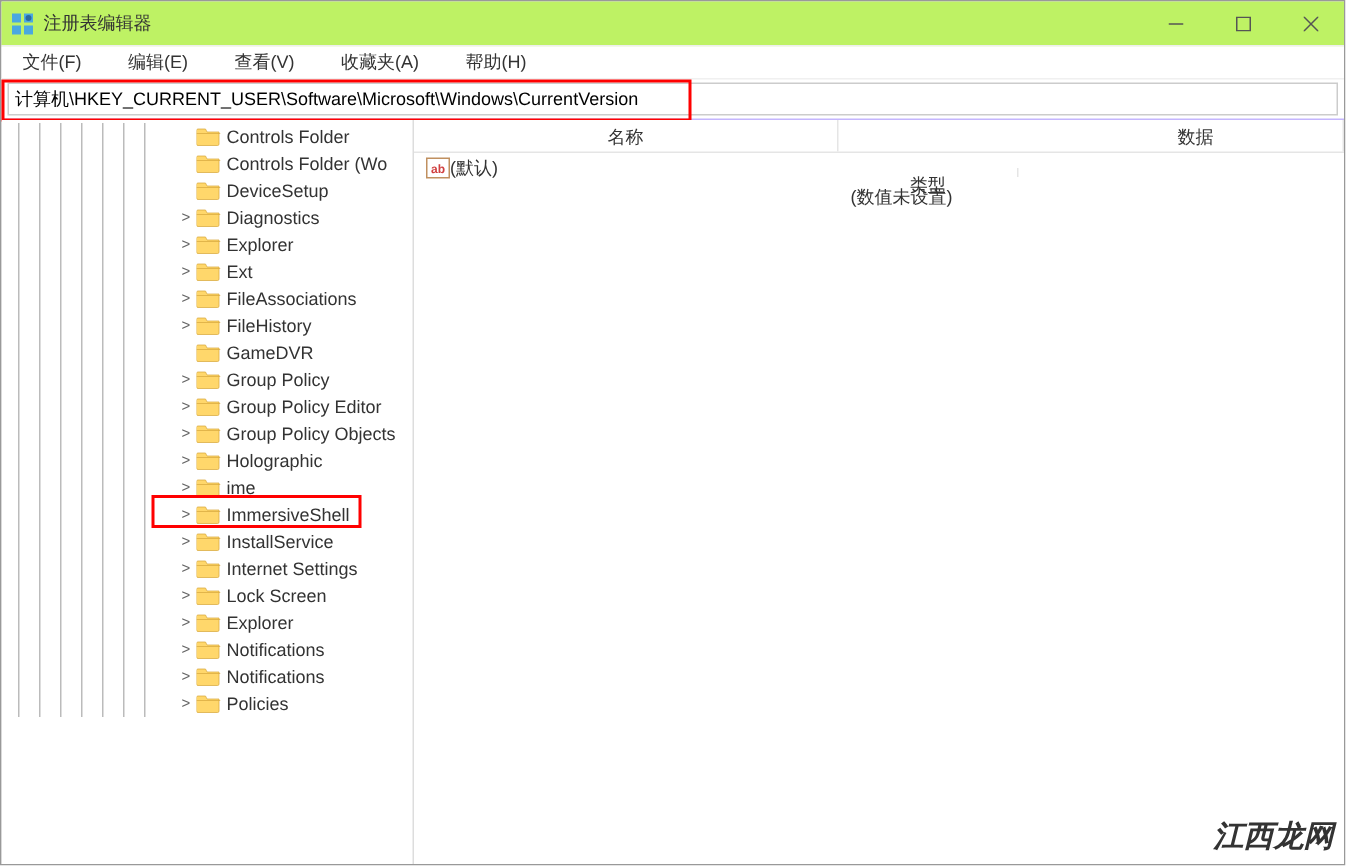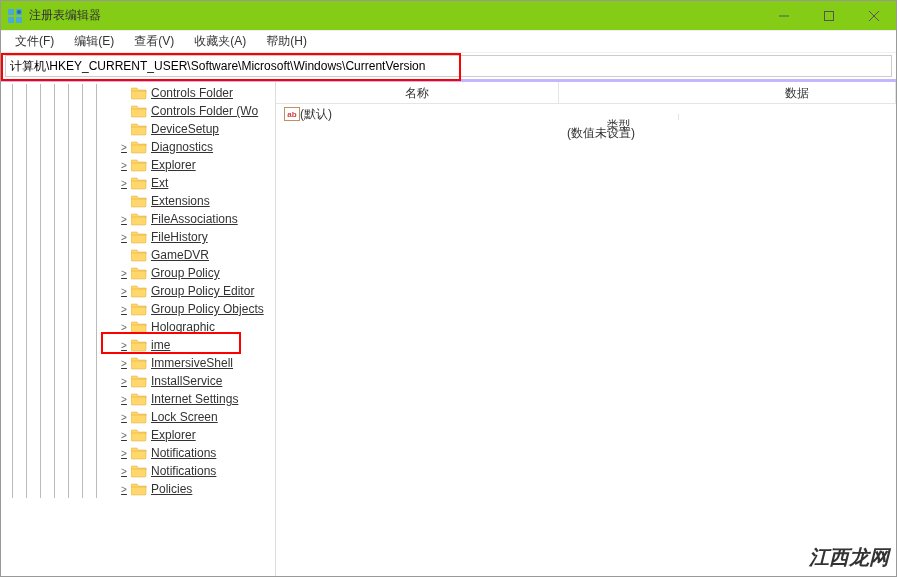--- a/index.html
+++ b/index.html
@@ -9,21 +9,21 @@
     color: #333;
     background: #fff;
     width: 897px;
     height: 577px;
     overflow: hidden;
     position: relative;
   }
   .window { width: 100%; height: 100%; display: flex; flex-direction: column; border: 1px solid #999; }
   .titlebar {
     height: 30px;
-    background: #84cc16;
+    background: #bef264;
     display: flex;
     align-items: center;
     padding-left: 6px;
     border-bottom: 1px solid #eee;
   }
   .titlebar .app-icon {
     width: 16px; height: 16px;
     margin-right: 6px;
     display: flex; align-items: center; justify-content: center;
   }
@@ -33,31 +33,31 @@
     width: 45px; height: 100%;
     display: flex; align-items: center; justify-content: center;
     color: #666;
   }
   .menubar {
     height: 22px;
     background: #fff;
     display: flex;
     align-items: center;
     padding-left: 6px;
-    gap: 4px;
+    gap: 15px;
     border-bottom: 1px solid #f0f0f0;
   }
   .menubar .menu-item {
     padding: 2px 8px;
     font-size: 12px;
     color: #333;
   }
   .addressbar-wrap {
     padding: 2px 4px;
-    border-bottom: 3px solid #c4b5fd;
+    border-bottom: 1px solid #c4b5fd;
     position: relative;
   }
   .addressbar {
     width: 100%;
     border: 1px solid #ccc;
     padding: 2px 4px;
     font-size: 12px;
     font-family: inherit;
     line-height: 16px;
     height: 22px;
@@ -90,21 +90,20 @@
   .tree-scroll::-webkit-scrollbar-track { background: #f1f1f1; }
   .tree-scroll::-webkit-scrollbar-thumb { background: #c1c1c1; }
   .tree { padding-top: 2px; }
   .tree-row {
     height: 18px;
     display: flex;
     align-items: center;
     padding-left: 4px;
     white-space: nowrap;
     position: relative;
-    text-decoration: underline;
   }
   .indent-lines {
     display: flex;
     height: 100%;
   }
   .indent {
     width: 14px;
     height: 100%;
     position: relative;
   }
@@ -358,40 +357,20 @@
               <span class="indent-lines">
                 <span class="indent line"></span>
                 <span class="indent line"></span>
                 <span class="indent line"></span>
                 <span class="indent line"></span>
                 <span class="indent line"></span>
                 <span class="indent line"></span>
                 <span class="indent line"></span>
                 <span class="indent"></span>
               </span>
-              <span class="expander"></span>
-              <span class="folder-icon">
-                <svg width="16" height="14" viewBox="0 0 16 14">
-                  <path d="M1 2h5l1 2h8v8a1 1 0 0 1-1 1H1a1 1 0 0 1-1-1V3a1 1 0 0 1 1-1z" fill="#ffd76b" stroke="#d8a93f" stroke-width="0.5"></path>
-                  <path d="M0 5h16" stroke="#d8a93f" stroke-width="0.5"></path>
-                </svg>
-              </span>
-              <span class="tree-label">Extensions</span>
-            </div>
-            <div class="tree-row">
-              <span class="indent-lines">
-                <span class="indent line"></span>
-                <span class="indent line"></span>
-                <span class="indent line"></span>
-                <span class="indent line"></span>
-                <span class="indent line"></span>
-                <span class="indent line"></span>
-                <span class="indent line"></span>
-                <span class="indent"></span>
-              </span>
               <span class="expander">&gt;</span>
               <span class="folder-icon">
                 <svg width="16" height="14" viewBox="0 0 16 14">
                   <path d="M1 2h5l1 2h8v8a1 1 0 0 1-1 1H1a1 1 0 0 1-1-1V3a1 1 0 0 1 1-1z" fill="#ffd76b" stroke="#d8a93f" stroke-width="0.5"></path>
                   <path d="M0 5h16" stroke="#d8a93f" stroke-width="0.5"></path>
                 </svg>
               </span>
               <span class="tree-label">FileAssociations</span>
             </div>
             <div class="tree-row">

